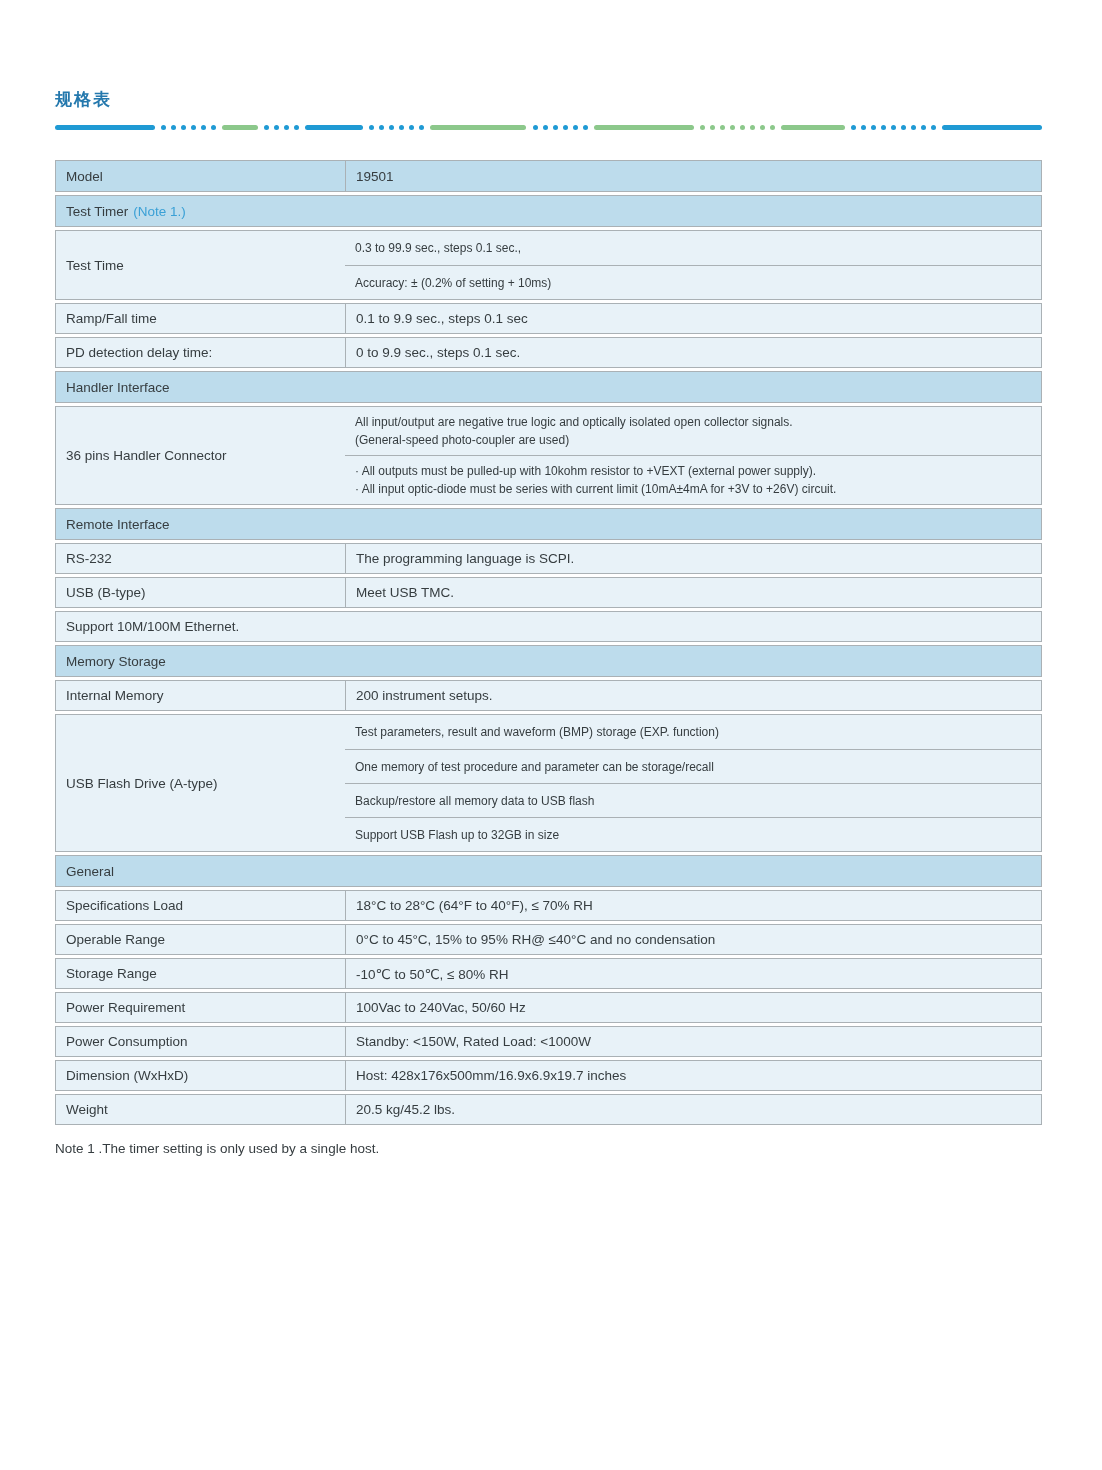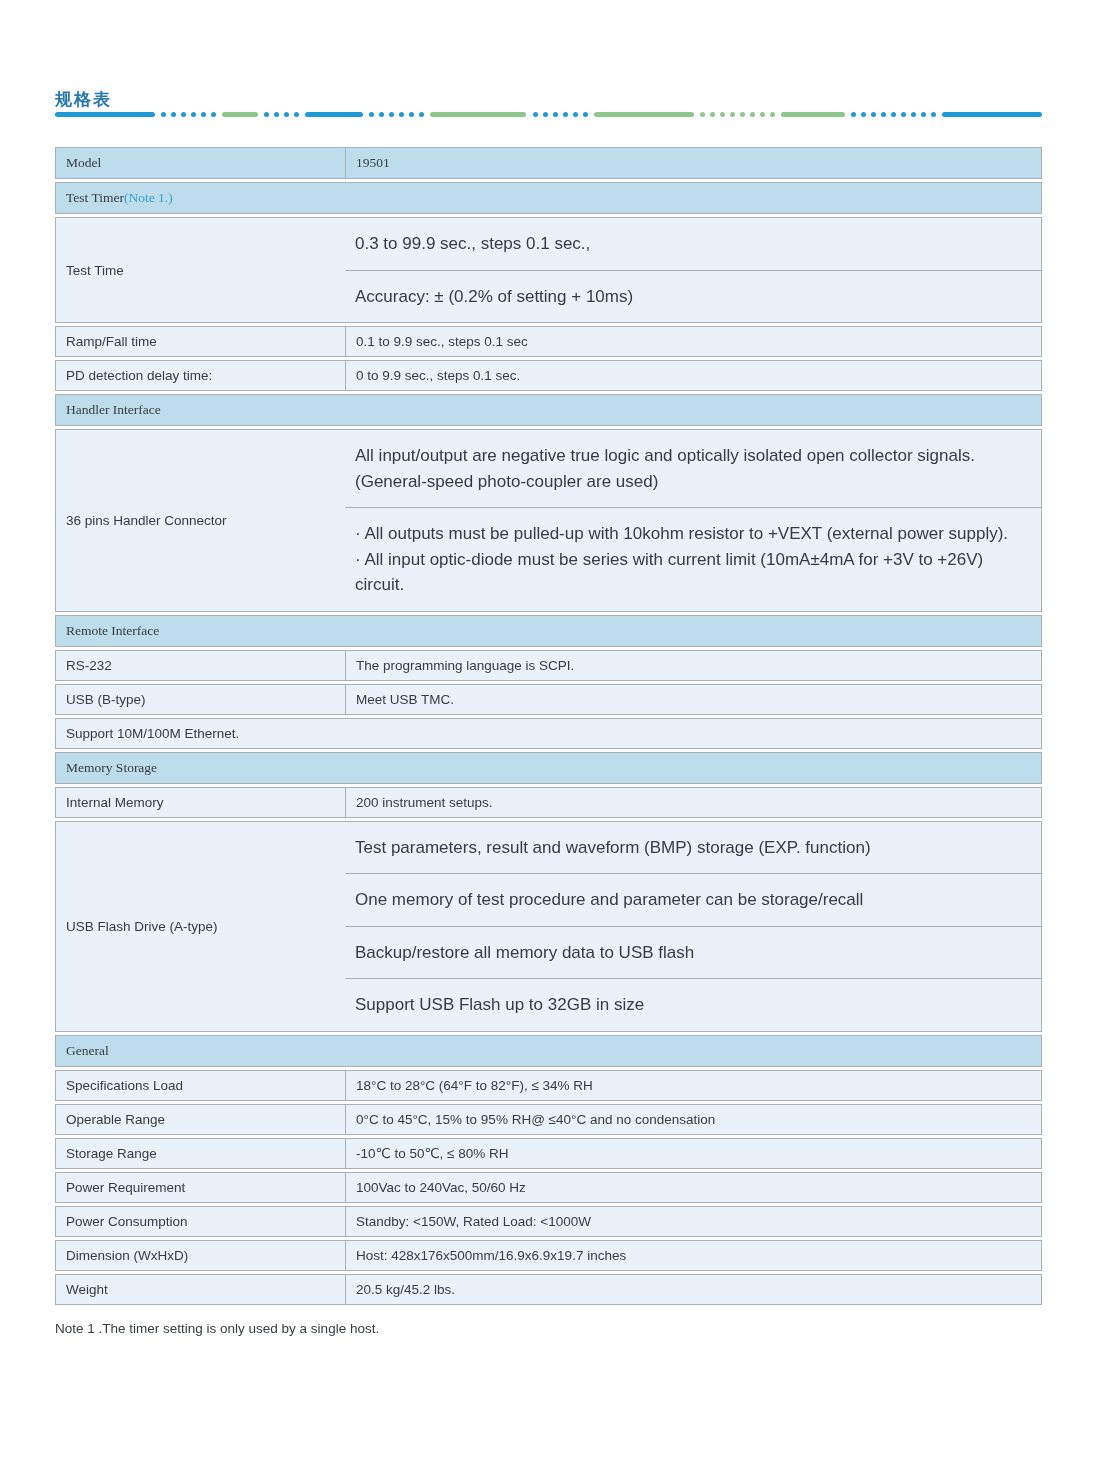--- a/index.html
+++ b/index.html
@@ -10,20 +10,21 @@
     color:var(--text,#363d40);
     position:relative;
   }
   .page { padding:88px 60px 40px 55px; }
 
   
   .title {
     font-size:17px; font-weight:600;
     color:var(--title_color,#2478ad);
     letter-spacing:2px;
+    margin-bottom:13px;
   }
 
   
   .divider {
     width:987px; height:6px;
     display:flex; align-items:center;
     justify-content:space-between;
     margin-bottom:30px;
   }
   .seg-line { height:5px; border-radius:3px; flex:0 0 auto; }
@@ -39,35 +40,35 @@
   .cell {
     background:var(--row_bg,#e8f2f8);
     border:1px solid var(--border,#aab1b5);
     font-size:13.5px;
     display:flex; align-items:center;
     padding:4px 10px;
     min-height:31px;
   }
   .cell.label { flex:0 0 290px; border-right:none; }
   .cell.value { flex:1; }
-  .row.model .cell, .row.section .cell { background:var(--header_bg,#bddcec); min-height:32px;font-family:Liberation Serif, serif; }
+  .row.model .cell, .row.section .cell { background:var(--header_bg,#bddcec); min-height:32px; }
   .row.section .cell { flex:1 1 100%; }
-  .section-note { color:var(--note_color,#3aa0d6); }
+  .section-note { color:var(--note_color,#3aa0d6); margin-left:5px; }
 
   
   .vals {
     flex:1; display:flex; flex-direction:column;
     border:1px solid var(--border,#aab1b5); border-left:none;
     background:var(--row_bg,#e8f2f8);
   }
   .val {
     flex:1 1 auto;
     display:flex; flex-direction:column; justify-content:center;
-    padding:13px 10px; min-height:34px;
-    font-size:17px; line-height:1.5;
+    padding:6px 10px; min-height:34px;
+    font-size:12px; line-height:1.5;
   }
   .val + .val { border-top:1px solid var(--border,#aab1b5); }
 
   
   .note { margin-top:5px; font-size:13.5px; color:var(--text,#363d40); }
 </style>
 </head>
 <body>
 
 <div class="page">
@@ -219,21 +220,21 @@
         <div class="val">Support USB Flash up to 32GB in size</div>
       </div>
     </div>
 
     <div class="row section">
       <div class="cell">General</div>
     </div>
 
     <div class="row kv">
       <div class="cell label">Specifications Load</div>
-      <div class="cell value">18°C to 28°C (64°F to 82°F), ≤ 34% RH</div>
+      <div class="cell value">18°C to 28°C (64°F to 40°F), ≤ 70% RH</div>
     </div>
     <div class="row kv">
       <div class="cell label">Operable Range</div>
       <div class="cell value">0°C to 45°C, 15% to 95% RH@ ≤40°C and no condensation</div>
     </div>
     <div class="row kv">
       <div class="cell label">Storage Range</div>
       <div class="cell value">-10℃ to 50℃, ≤ 80% RH</div>
     </div>
     <div class="row kv">

